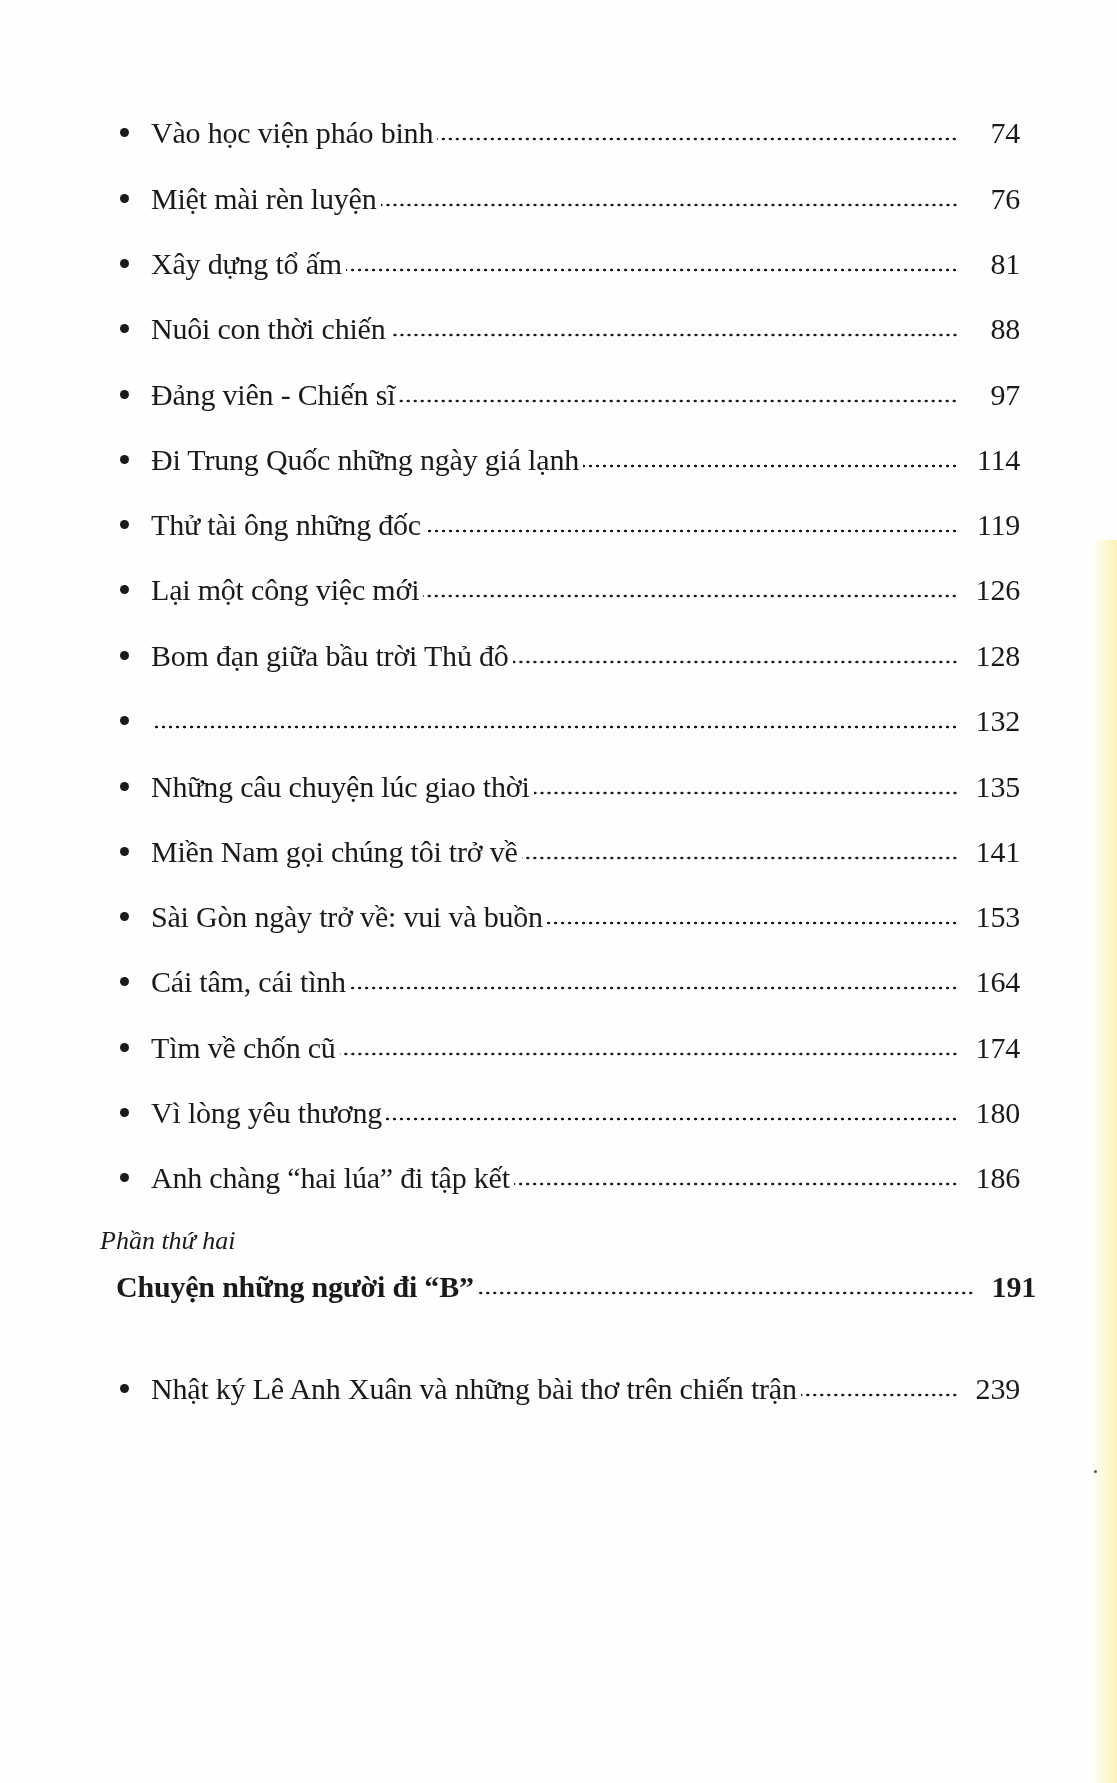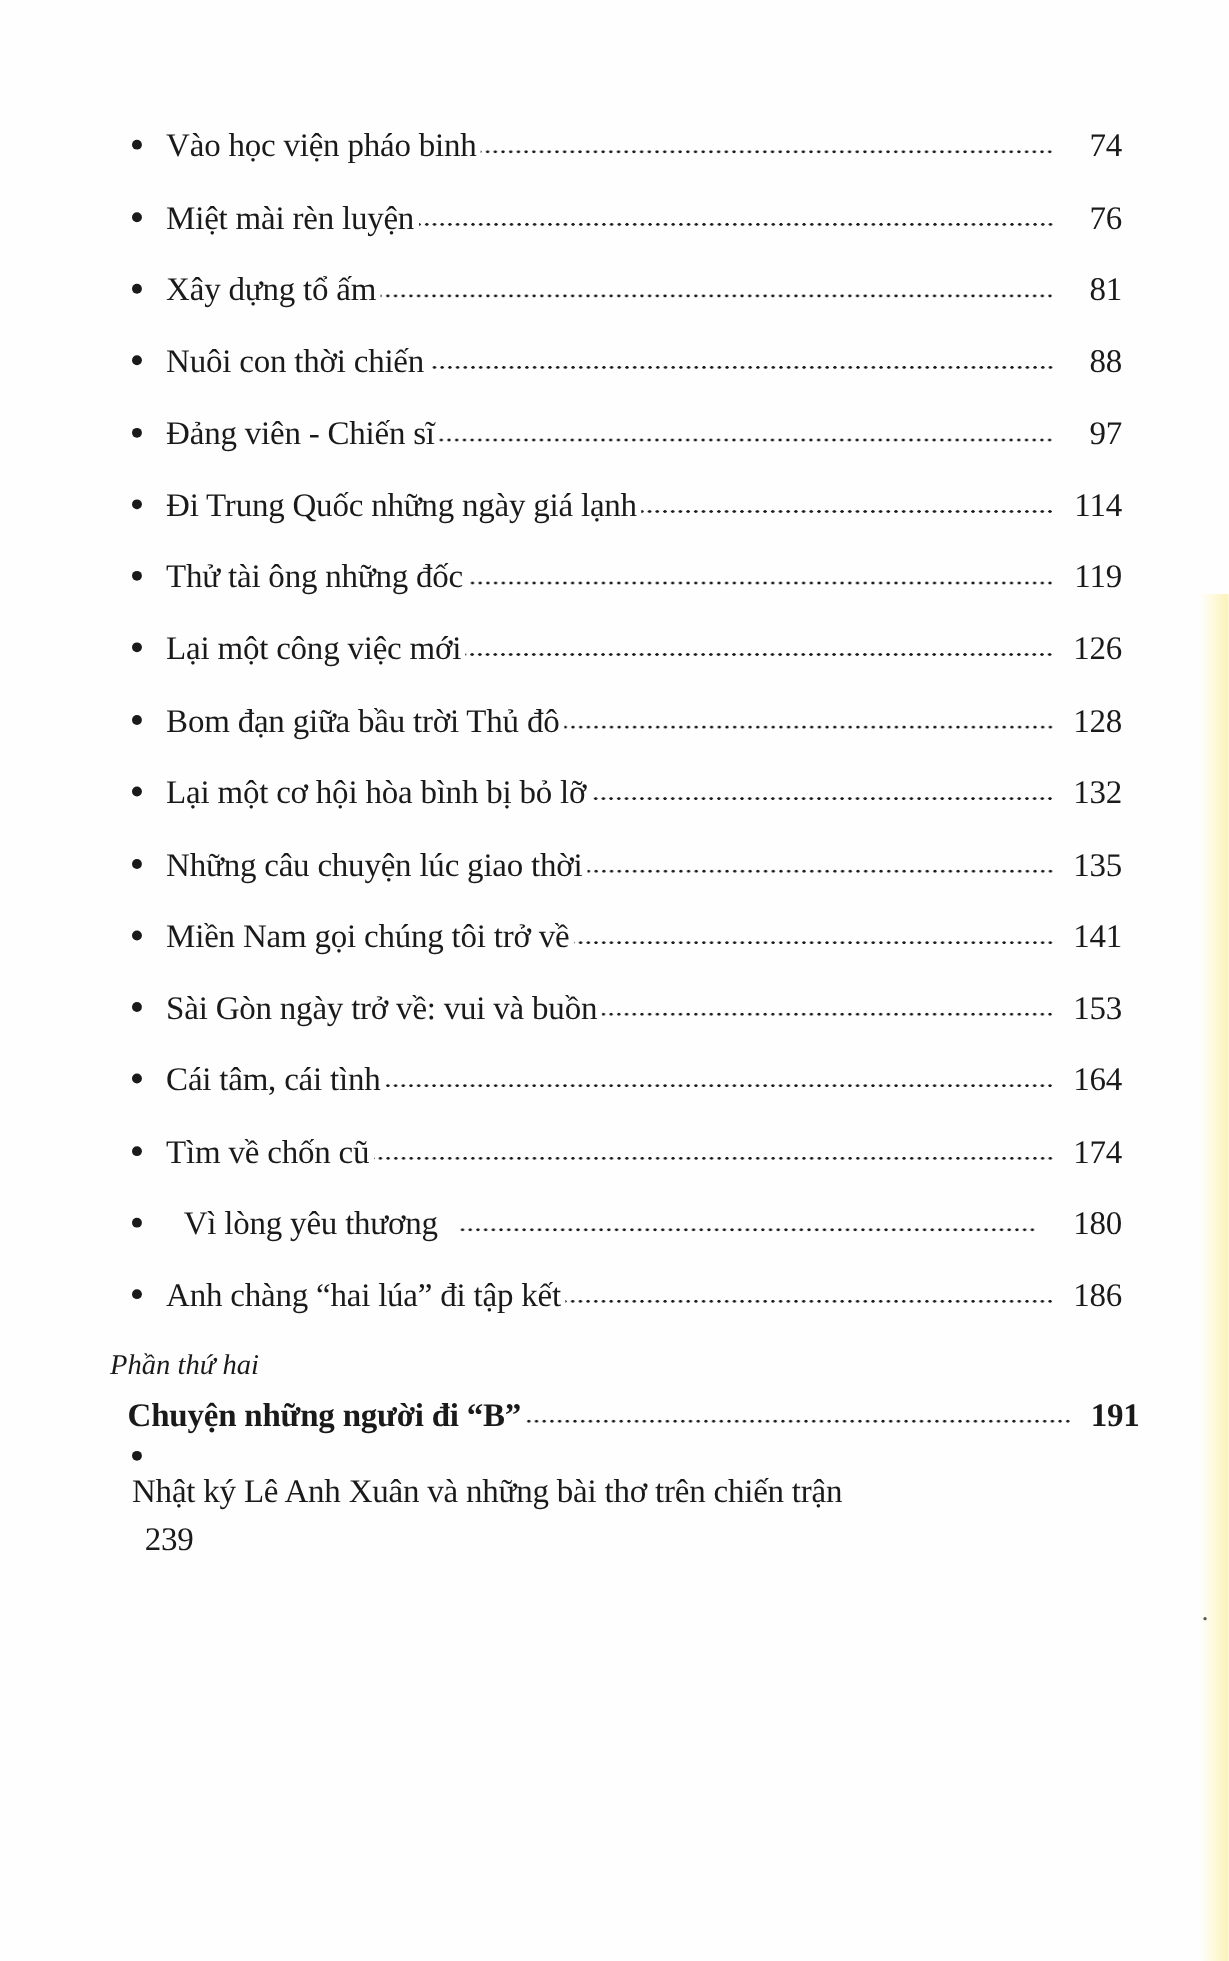--- a/index.html
+++ b/index.html
@@ -164,21 +164,20 @@
 
   <div class="toc-row" style="top:634px;">
     <span class="bullet"></span>
     <span class="title">Bom đạn giữa bầu trời Thủ đô</span>
     <span class="leader"></span>
     <span class="page">128</span>
   </div>
 
   <div class="toc-row" style="top:699px;">
     <span class="bullet"></span>
-    <span class="title">Lại một cơ hội hòa bình bị bỏ lỡ</span>
     <span class="leader"></span>
     <span class="page">132</span>
   </div>
 
   <div class="toc-row" style="top:765px;">
     <span class="bullet"></span>
     <span class="title">Những câu chuyện lúc giao thời</span>
     <span class="leader"></span>
     <span class="page">135</span>
   </div>
@@ -204,21 +203,21 @@
     <span class="page">164</span>
   </div>
 
   <div class="toc-row" style="top:1026px;justify-content:flex-end;">
     <span class="bullet"></span>
     <span class="title">Tìm về chốn cũ</span>
     <span class="leader"></span>
     <span class="page">174</span>
   </div>
 
-  <div class="toc-row" style="top:1091px;gap:16px;">
+  <div class="toc-row" style="top:1091px;">
     <span class="bullet"></span>
     <span class="title">Vì lòng yêu thương</span>
     <span class="leader"></span>
     <span class="page">180</span>
   </div>
 
   <div class="toc-row" style="top:1156px;">
     <span class="bullet"></span>
     <span class="title">Anh chàng “hai lúa” đi tập kết</span>
     <span class="leader"></span>
@@ -226,20 +225,20 @@
   </div>
 
   <div class="part-label" style="top:1219px;">Phần thứ hai</div>
 
   <div class="toc-row part-title" style="top:1265px;margin-left:16px;">
     <span class="title">Chuyện những người đi “B”</span>
     <span class="leader"></span>
     <span class="page">191</span>
   </div>
 
-  <div class="toc-row" style="top:1325px;flex-direction:column;">
+  <div class="toc-row" style="top:1367px;">
     <span class="bullet"></span>
     <span class="title">Nhật ký Lê Anh Xuân và những bài thơ trên chiến trận</span>
     <span class="leader"></span>
     <span class="page">239</span>
   </div>
 
 </div>
 
 </body></html>

